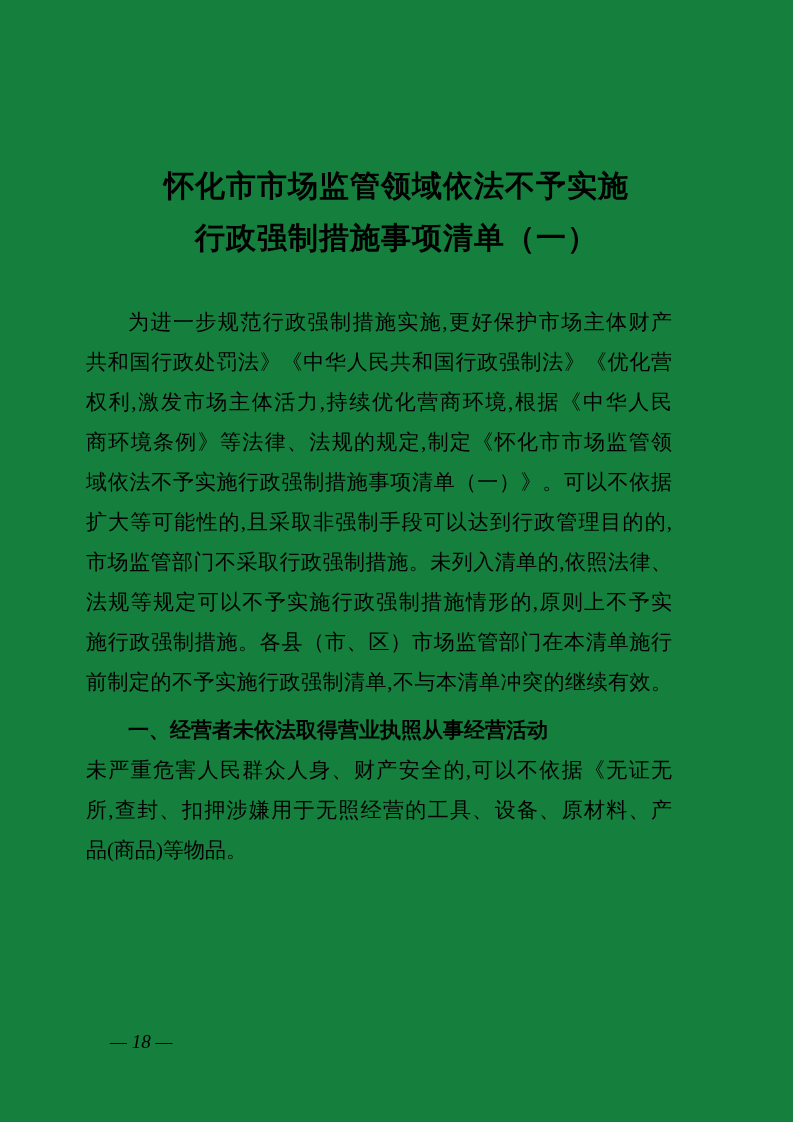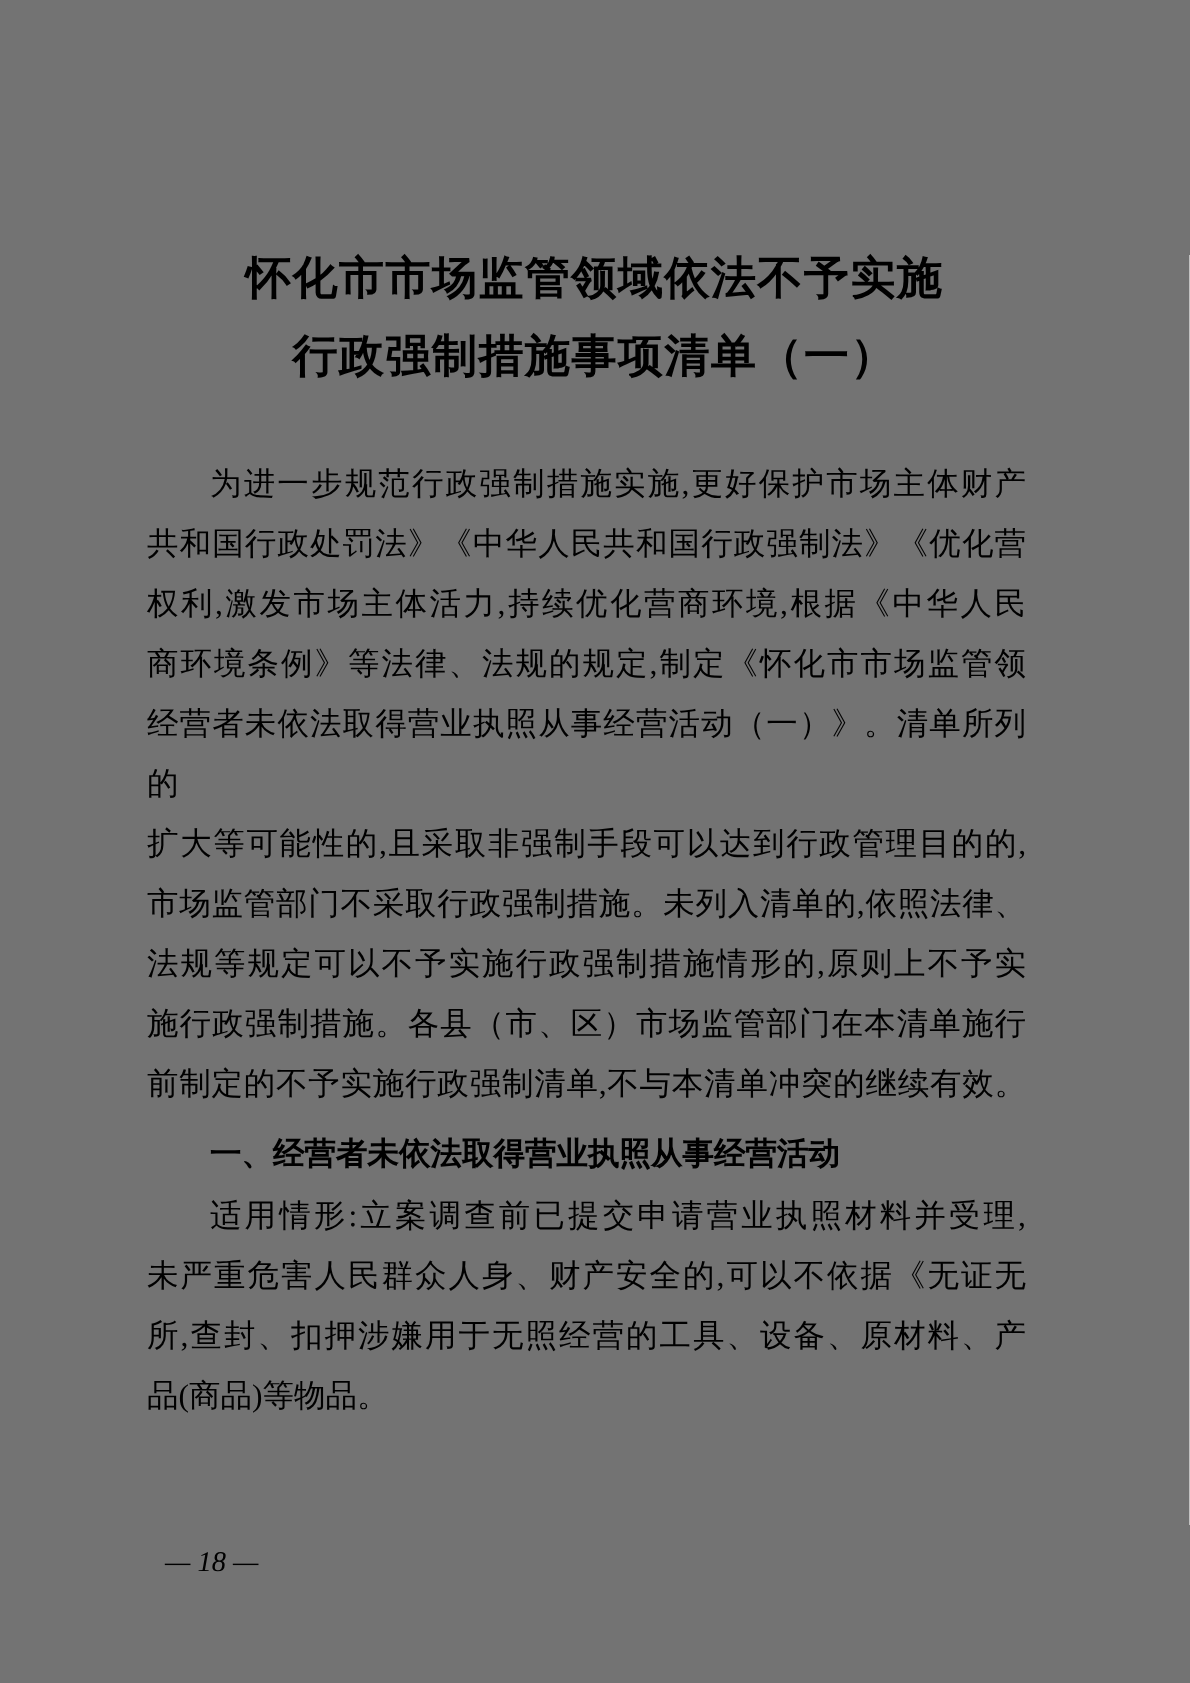--- a/index.html
+++ b/index.html
@@ -4,41 +4,41 @@
 <style>
   html, body {
     margin: 0;
     padding: 0;
     background: #ffffff;
   }
   .page {
     position: relative;
     width: 793px;
     height: 1122px;
-    background: #737373;
+    background: #15803d;
     color: #000000;
     font-family: "Liberation Serif", serif;
     overflow: hidden;
   }
   .doc-title {
     position: absolute;
     top: 160px;
     left: 0;
     width: 793px;
     text-align: center;
     font-size: 30px;
     line-height: 52px;
     font-weight: bold;
     font-family: "Liberation Serif", serif;
     letter-spacing: 1px;
   }
   .content {
     position: absolute;
     top: 302px;
-    left: 98px;
+    left: 86px;
     width: 586px;
     font-size: 21px;
     line-height: 40px;
   }
   .line {
     text-align: justify;
     text-align-last: justify;
   }
   .line.indent {
     text-indent: 2em;
@@ -78,32 +78,31 @@
     <div>行政强制措施事项清单（一）</div>
   </div>
 
   <div class="content">
 
     <div>
       <div class="line indent">为进一步规范行政强制措施实施,更好保护市场主体财产</div>
       <div class="line">共和国行政处罚法》《中华人民共和国行政强制法》《优化营</div>
       <div class="line">权利,激发市场主体活力,持续优化营商环境,根据《中华人民</div>
       <div class="line">商环境条例》等法律、法规的规定,制定《怀化市市场监管领</div>
-      <div class="line">经营者未依法取得营业执照从事经营活动（一）》。清单所列的</div>
+      <div class="line">域依法不予实施行政强制措施事项清单（一）》。可以不依据</div>
       <div class="line">扩大等可能性的,且采取非强制手段可以达到行政管理目的的,</div>
       <div class="line">市场监管部门不采取行政强制措施。未列入清单的,依照法律、</div>
       <div class="line">法规等规定可以不予实施行政强制措施情形的,原则上不予实</div>
       <div class="line">施行政强制措施。各县（市、区）市场监管部门在本清单施行</div>
       <div class="line">前制定的不予实施行政强制清单,不与本清单冲突的继续有效。</div>
     </div>
 
     <div class="section-heading">一、经营者未依法取得营业执照从事经营活动</div>
 
     <div>
-      <div class="line indent">适用情形:立案调查前已提交申请营业执照材料并受理,</div>
       <div class="line">未严重危害人民群众人身、财产安全的,可以不依据《无证无</div>
       <div class="line">所,查封、扣押涉嫌用于无照经营的工具、设备、原材料、产</div>
       <div class="line last">品(商品)等物品。</div>
     </div>
 
   </div>
 
   <div class="page-footer">— 18 —</div>
 
 </div>

